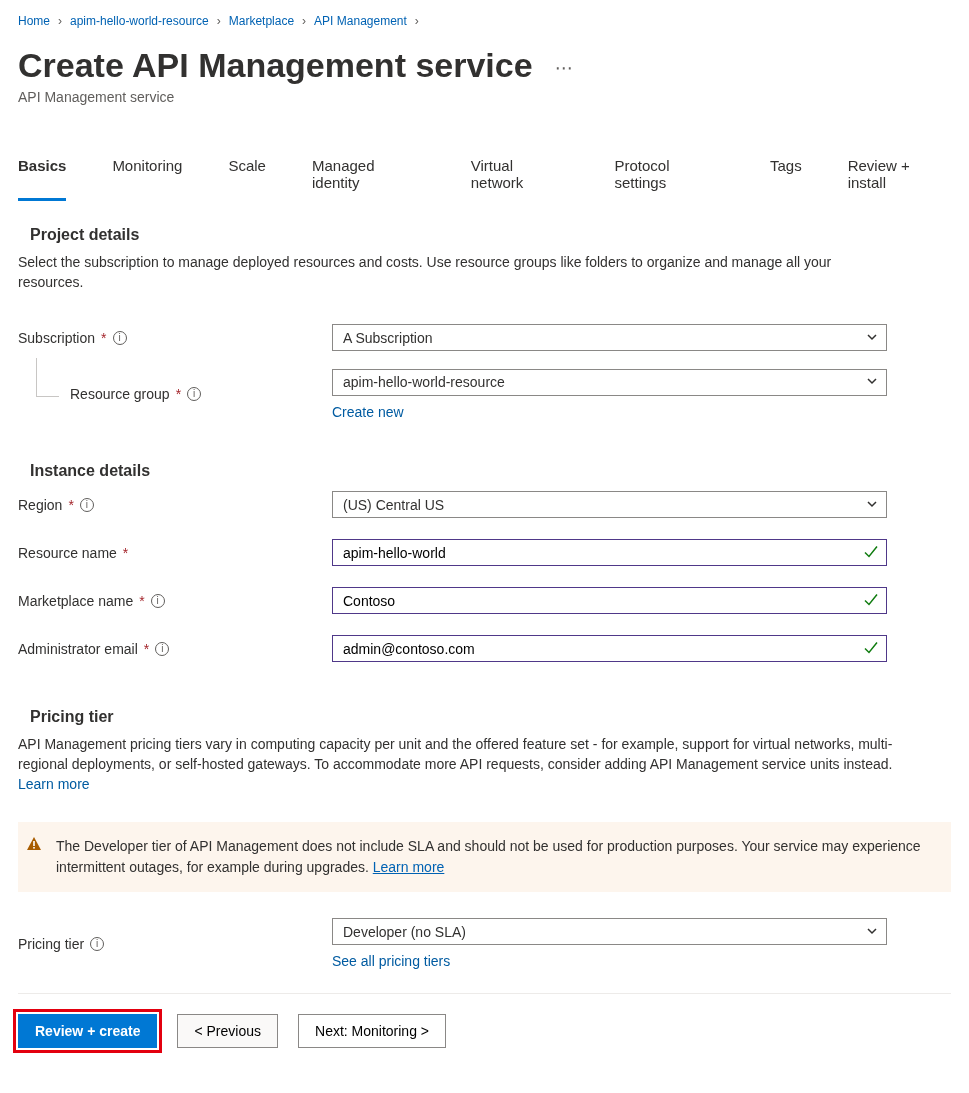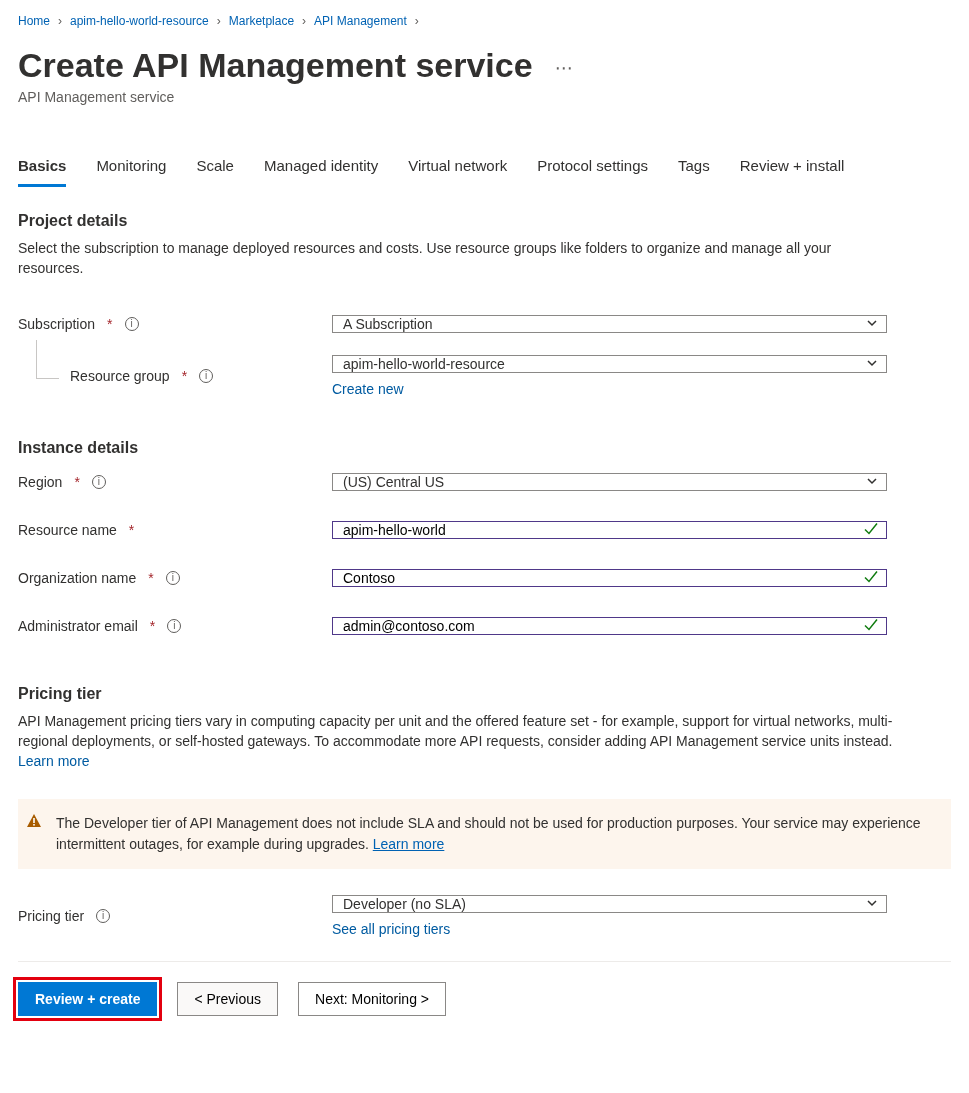--- a/index.html
+++ b/index.html
@@ -32,45 +32,45 @@
   .breadcrumb { display:flex; align-items:center; gap:8px; font-size: 12px; margin-bottom: 18px;}
   .breadcrumb .sep { color: var(--muted); }
 
   
   .title-row { display:flex; align-items:center; gap:22px; }
   h1 { font-size: 34px; font-weight: 600; margin: 0 0 4px 0; }
   .dots { color: var(--muted); font-size: 18px; letter-spacing:2px; cursor:pointer; }
   .subtitle { font-size: 14px; color: var(--muted); margin-bottom: 46px; }
 
   
-  .tabs { display:flex; gap:30px; border-bottom:1px solid #ffffff; margin-bottom: 24px; }
+  .tabs { display:flex; gap:46px; border-bottom:1px solid #ffffff; margin-bottom: 24px; }
   .tab { padding: 6px 0 10px 0; cursor:pointer; font-size:15px; }
   .tab.active { font-weight:600; border-bottom: 3px solid var(--bluebtn); color:#323130; }
 
-  h3.section { font-size: 16px; font-weight:600; margin: 0 0 8px 0; }
+  h3.section { font-size: 16px; font-weight:600; margin: 0 0 8px 12px; }
   p.desc { margin: 0 0 28px 0; color: var(--text); line-height:1.45; max-width: 880px;}
 
   
   .form-row { display:flex; align-items:center; min-height:34px; margin-bottom: 14px; }
-  .label-cell { width: 314px; padding-left:0; display:flex; align-items:center; gap:12px; font-size:14px; }
+  .label-cell { width: 314px; padding-left:0; display:flex; align-items:center; gap:6px; font-size:14px; }
   .label-cell.child { padding-left: 52px; position:relative; }
   .label-cell.child::before {
     content:""; position:absolute; left:18px; top:-28px; height:38px; width:22px;
     border-left:1px solid #c8c6c4; border-bottom:1px solid #c8c6c4;
   }
   .req { color:#a4262c; }
   .info-icon {
     display:inline-flex; width:14px; height:14px; border:1px solid #605e5c; border-radius:50%;
     align-items:center; justify-content:center; font-size:10px; color:#605e5c; line-height:1;
   }
   .control-cell { flex:1; position:relative; max-width:555px; }
   .control-sub { margin-top:8px; }
 
   .select, .input {
-    width:100%; height:18px; border:1px solid var(--border); padding: 4px 30px 4px 10px;
+    width:100%; height:27px; border:1px solid var(--border); padding: 4px 30px 4px 10px;
     font-size:14px; font-family:inherit; background:#fff; display:flex; align-items:center;
   }
   .select { cursor:pointer; position:relative;}
   .input.purple { border-color: var(--purple); }
   .chev, .check {
     position:absolute; right:8px; top:50%; transform:translateY(-50%); pointer-events:none;
   }
   .chev svg { width:12px; height:12px; stroke:#323130; stroke-width:1.5; fill:none; }
   .check svg { width:16px; height:16px; stroke: var(--green); stroke-width:1.5; fill:none; }
 
@@ -197,21 +197,21 @@
   <div class="control-cell">
     <input class="input purple" type="text" value="apim-hello-world" style="">
     <span class="check"><svg viewBox="0 0 16 16">
           <polyline points="2,9 6,13 14,3"></polyline>
         </svg></span>
   </div>
 </div>
 
 <div class="form-row">
   <div class="label-cell">
-    <span>Organization name</span>
+    <span>Marketplace name</span>
     <span class="req">*</span>
     <span class="info-icon">i</span>
   </div>
   <div class="control-cell">
     <input class="input purple" type="text" value="Contoso" style="">
     <span class="check"><svg viewBox="0 0 16 16">
           <polyline points="2,9 6,13 14,3"></polyline>
         </svg></span>
   </div>
 </div>

